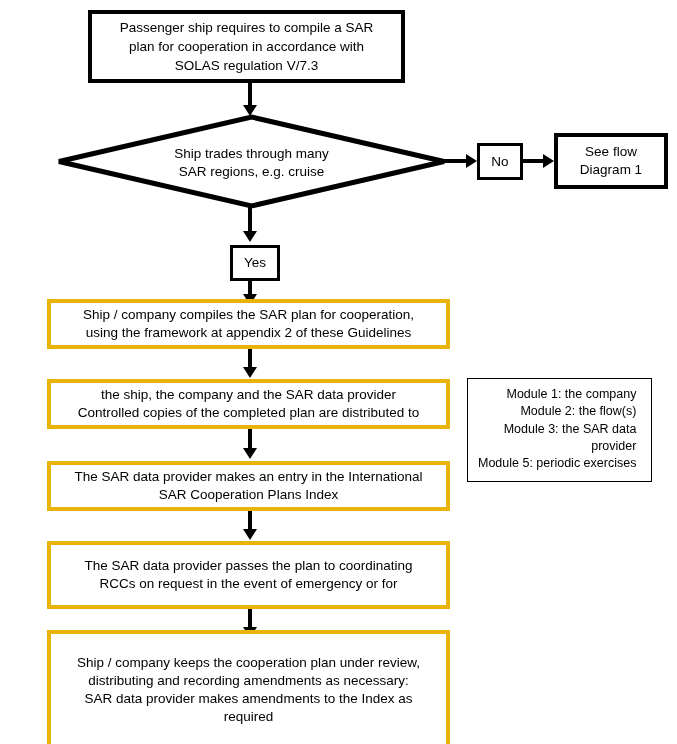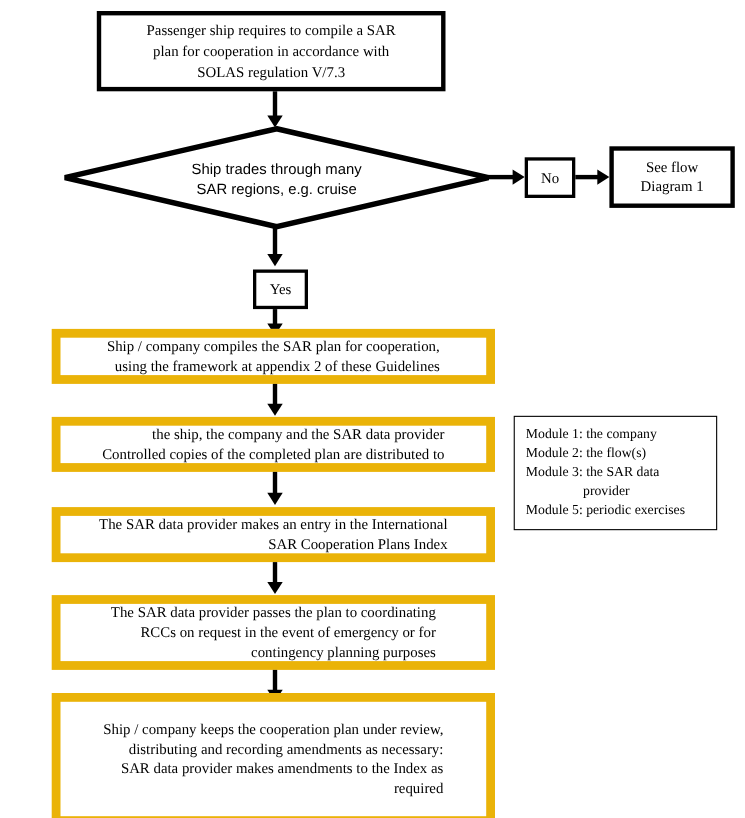--- a/index.html
+++ b/index.html
@@ -20,48 +20,46 @@
   }
   .node {
     position: absolute;
     box-sizing: border-box;
     display: flex;
     align-items: center;
     justify-content: center;
     text-align: center;
     color: #000000;
     background: #ffffff;
-    font-family: Liberation Serif, serif;
   }
   .proc {
-    border: 8px solid #eab308;
+    border: 4px solid #eab308;
     font-size: 13.5px;
     line-height: 1.35;
     padding: 14px 10px;
-    text-align: right;
   }
   .proc-top {
     border: 4px solid #000000;
     font-size: 13.5px;
     line-height: 1.42;
     padding: 2px 10px;
   }
   .small-box {
     border: 3px solid #000000;
     font-size: 13.5px;
     line-height: 1.3;
   }
   .note-box {
     border: 1px solid #000000;
     font-size: 12.5px;
     line-height: 1.38;
     align-items: flex-start;
     justify-content: flex-start;
     padding: 7px 8px 6px 10px;
-    text-align: left;
+    text-align: right;
   }
   .note-line { white-space: pre; display: block; }
   .note-line.indent { padding-left: 52px; }
 
   .diamond-wrap {
     position: absolute;
   }
   .diamond-wrap svg { display: block; }
   .diamond-label {
     position: absolute;
@@ -185,21 +183,20 @@
     </div>
   </div>
 
   <div class="conn conn-v" style="left:248px; top:511px; width:4px; height:21px;"></div>
   <div class="arrowhead arrow-down" style="left:243px; top:529px;"></div>
 
   <div class="node proc" style="left:47px; top:541px; width:403px; height:68px;">
     <div>
       <div>The SAR data provider passes the plan to coordinating</div>
       <div>RCCs on request in the event of emergency or for</div>
-      <div>contingency planning purposes</div>
     </div>
   </div>
 
   <div class="conn conn-v" style="left:248px; top:609px; width:4px; height:21px;"></div>
   <div class="arrowhead arrow-down" style="left:243px; top:627px;"></div>
 
   <div class="node proc" style="left:47px; top:630px; width:403px; height:120px;">
     <div>
       <div>Ship / company keeps the cooperation plan under review,</div>
       <div>distributing and recording amendments as necessary:</div>

